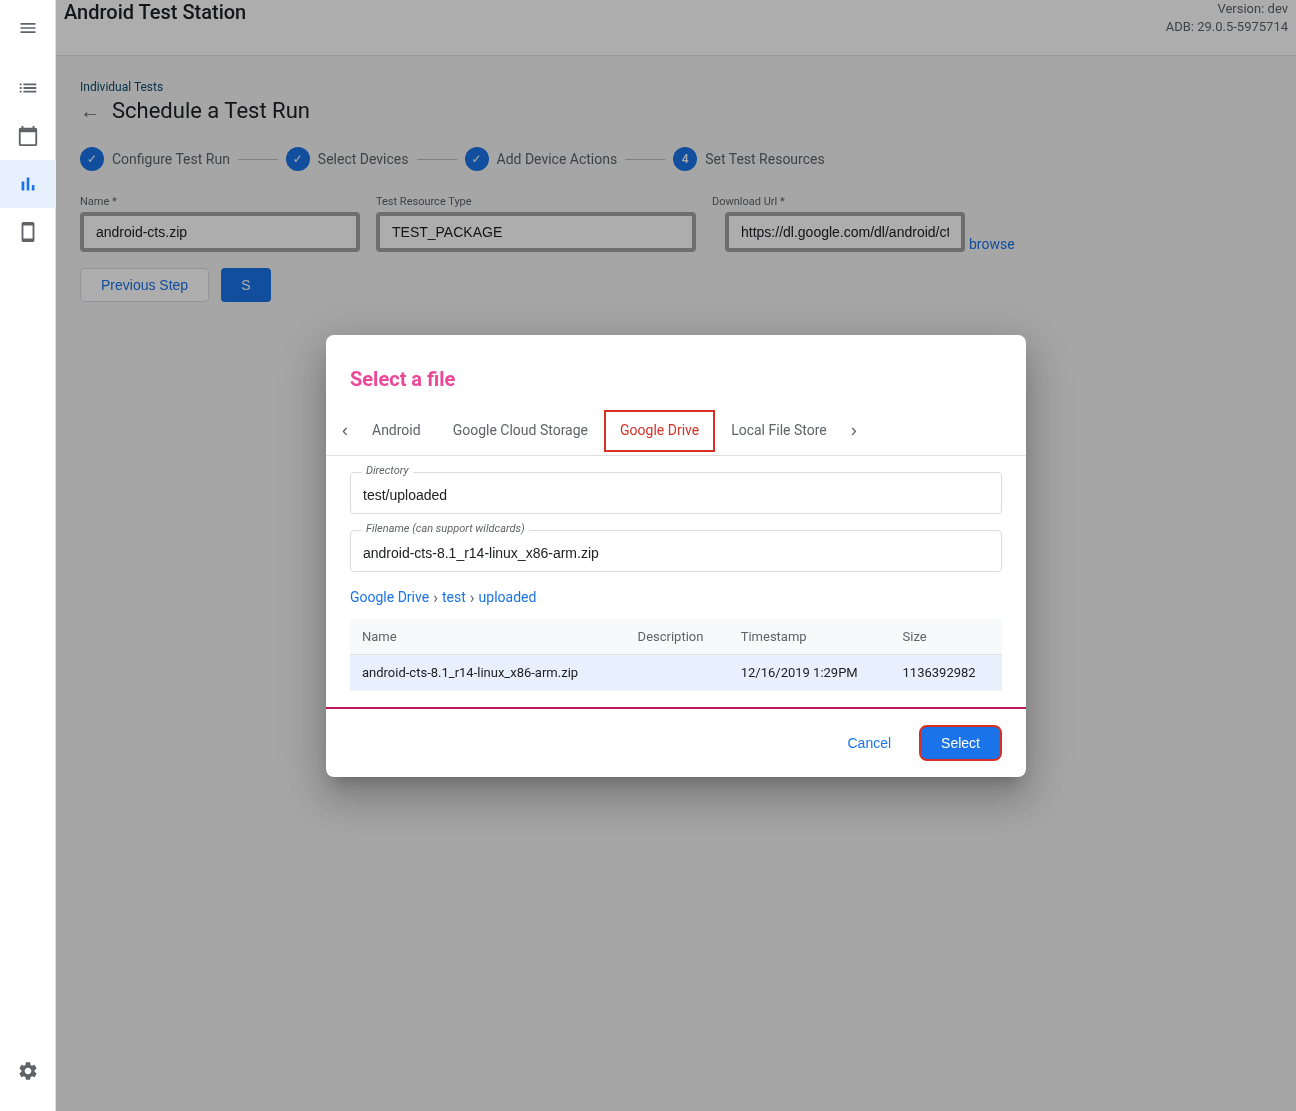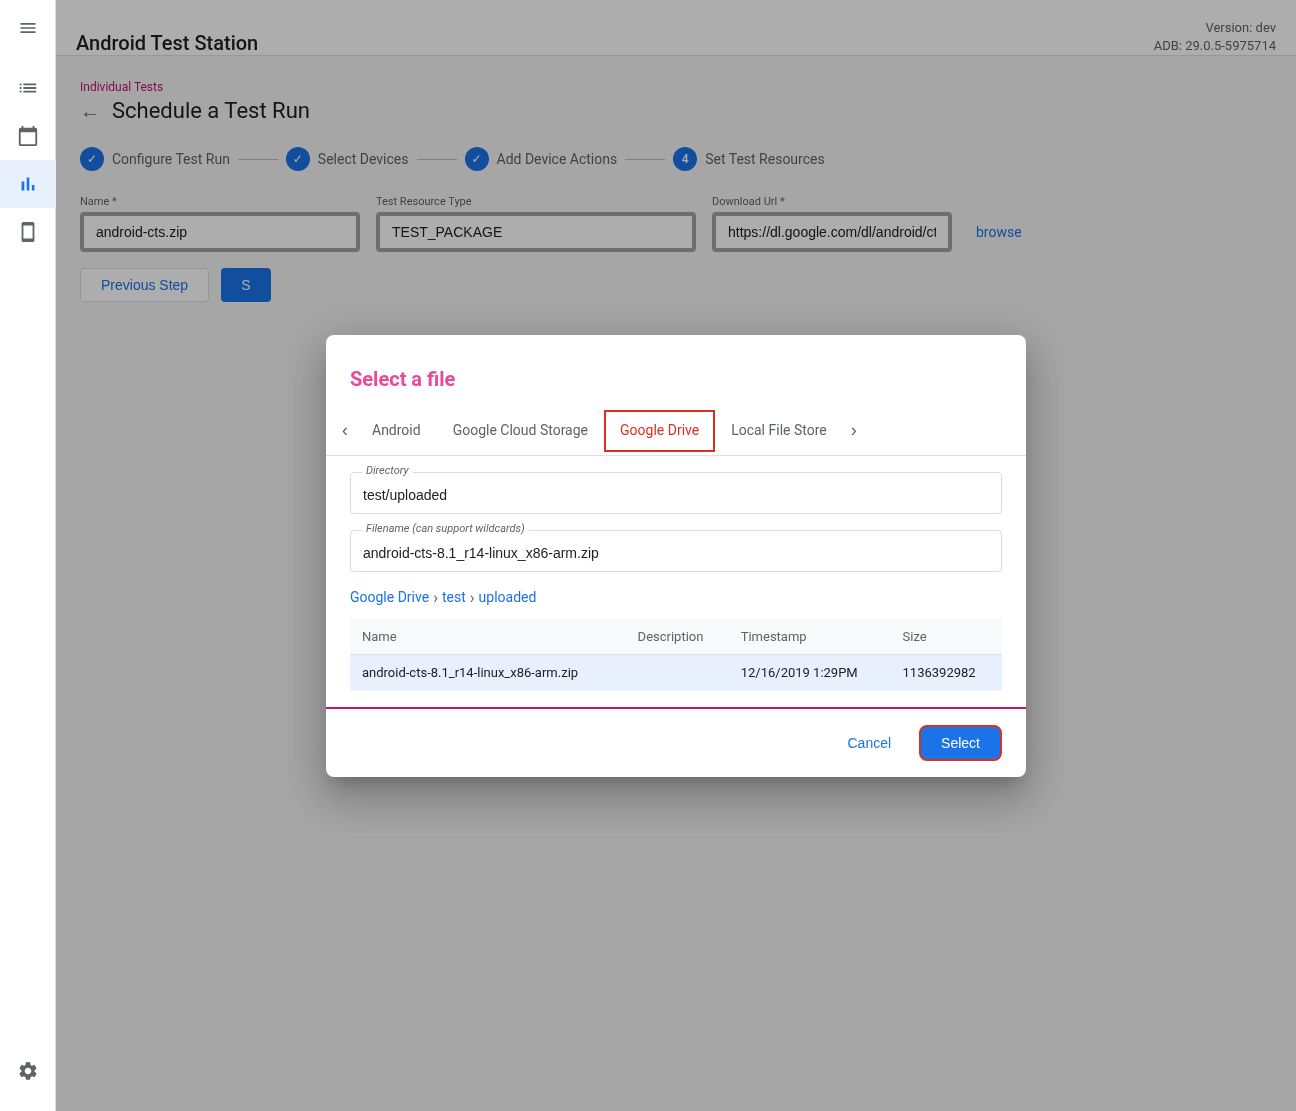--- a/index.html
+++ b/index.html
@@ -60,22 +60,22 @@
 
     
     .topbar {
       position: absolute;
       left: 56px; top: 0;
       right: 0;
       height: 56px;
       background: #fff;
       border-bottom: 1px solid #e0e0e0;
       display: flex;
-      align-items: flex-end;
-      padding: 0 20px;
+      align-items: flex-start;
+      padding: 0 8px;
       z-index: 1;
     }
     .topbar-title {
       font-size: 20px;
       font-weight: 500;
       color: #202124;
     }
     .topbar-version {
       margin-left: auto;
       font-size: 13px;
@@ -89,21 +89,21 @@
       position: absolute;
       left: 56px; top: 56px;
       right: 0;
       bottom: 0;
       background: #f5f5f5;
       padding: 24px;
     }
 
     .breadcrumb {
       font-size: 12px;
-      color: #be185d;
+      color: #0c4a6e;
       margin-bottom: 4px;
     }
     .page-header {
       display: flex;
       align-items: center;
       margin-bottom: 24px;
     }
     .back-arrow {
       font-size: 20px;
       color: #5f6368;
@@ -449,21 +449,21 @@
     <div class="form-field">
       <label>Name *</label>
       <input type="text" style="width: 280px;" value="android-cts.zip">
     </div>
     <div class="form-field">
       <label>Test Resource Type</label>
       <input type="text" style="width: 320px;" value="TEST_PACKAGE">
     </div>
     <div class="form-field">
       <label>Download Url *</label>
-      <div style="display:flex; align-items:center; gap:24px;">
+      <div style="display:flex; align-items:flex-end; gap:4px;margin-left:13px;">
         <input type="text" style="width: 240px;" value="https://dl.google.com/dl/android/ct">
         <span style="color:#1a73e8; font-size:14px; cursor:pointer;">browse</span>
       </div>
     </div>
   </div>
 
   <div class="btn-row">
     <button class="btn btn-outlined">Previous Step</button>
     <button class="btn btn-primary">S</button>
   </div>

